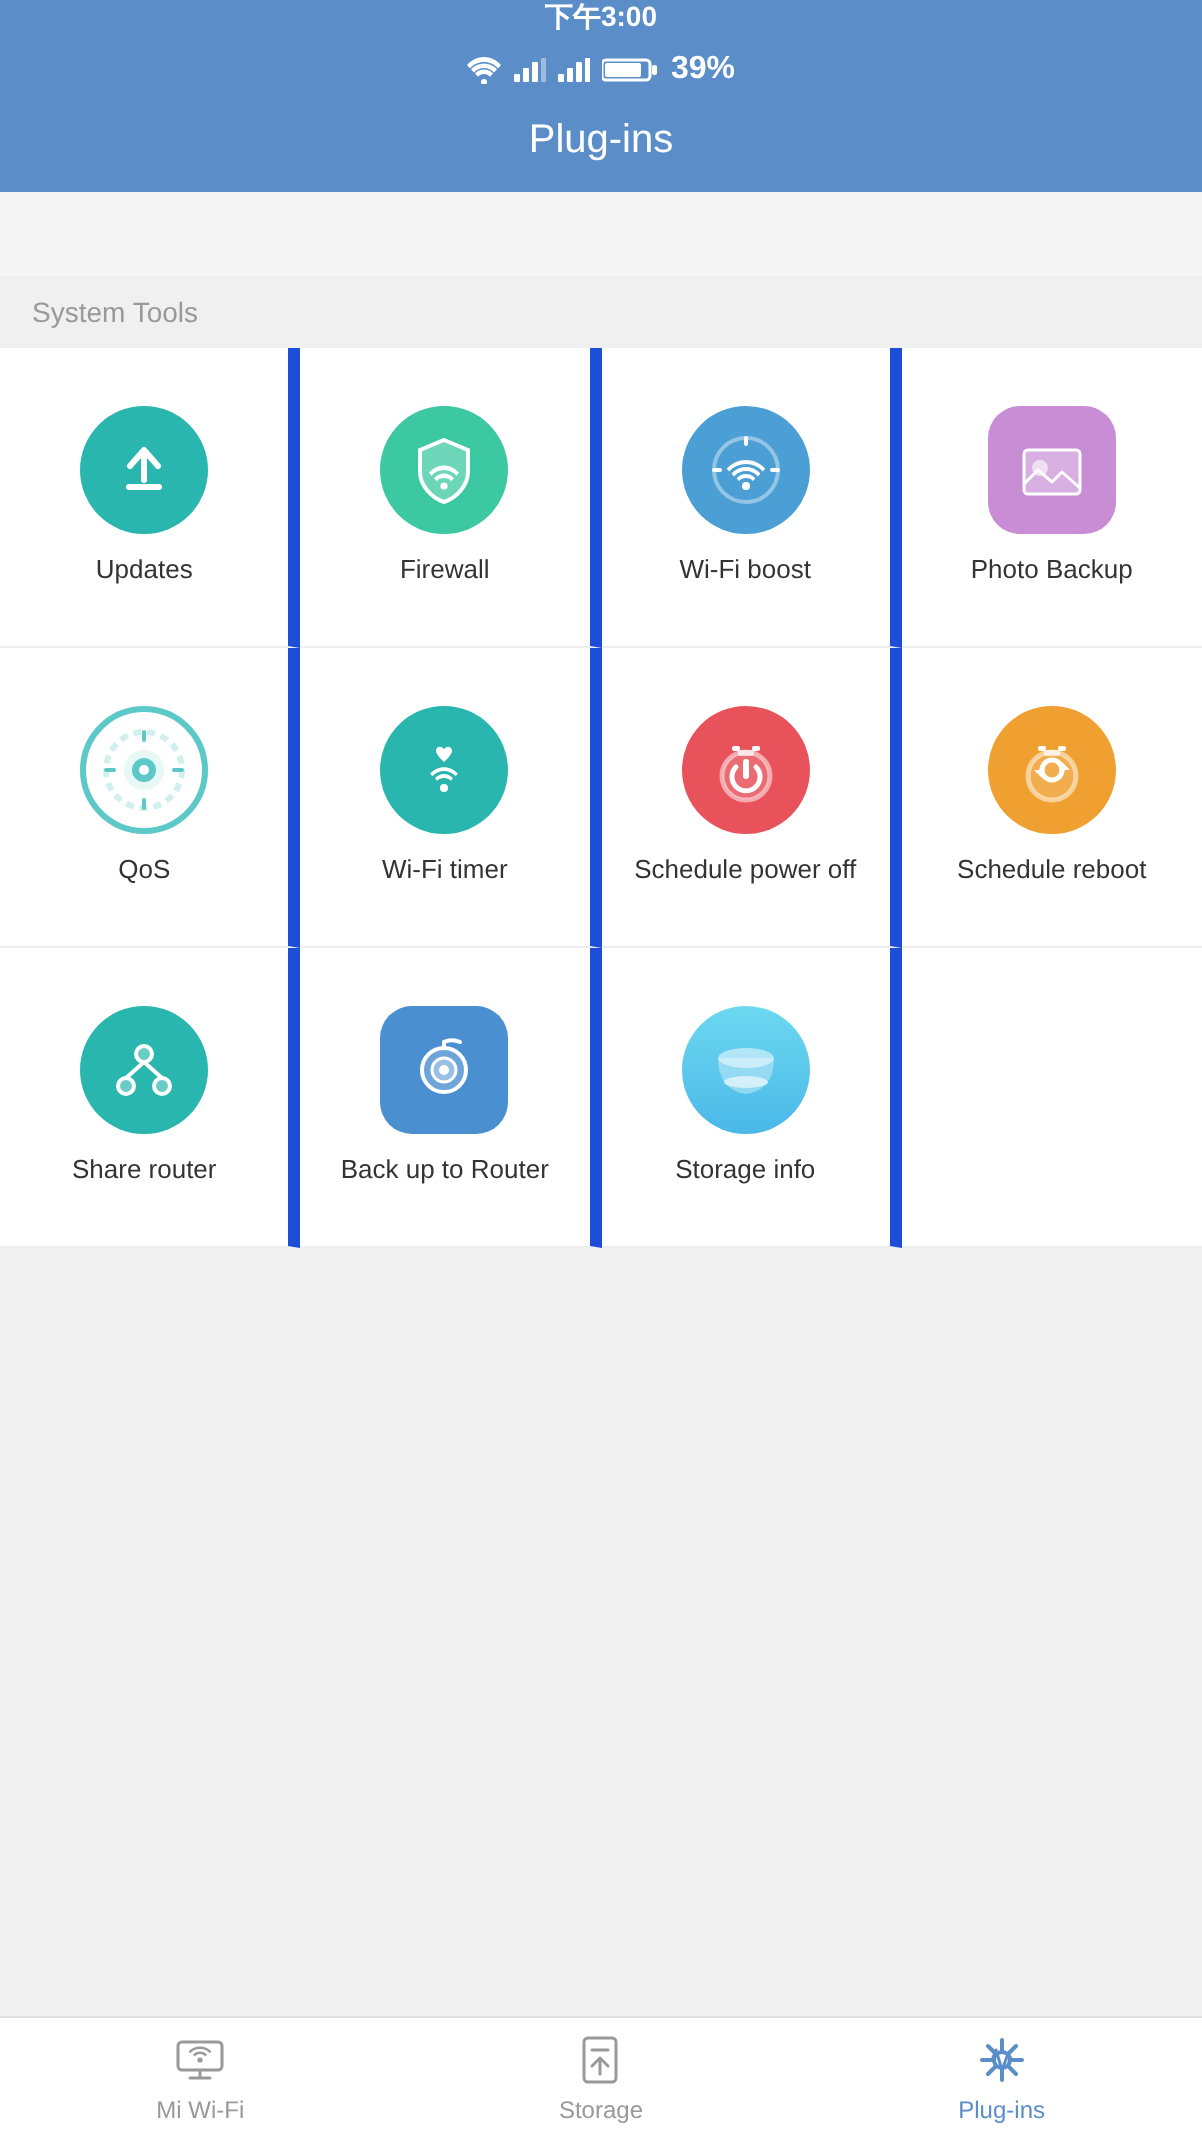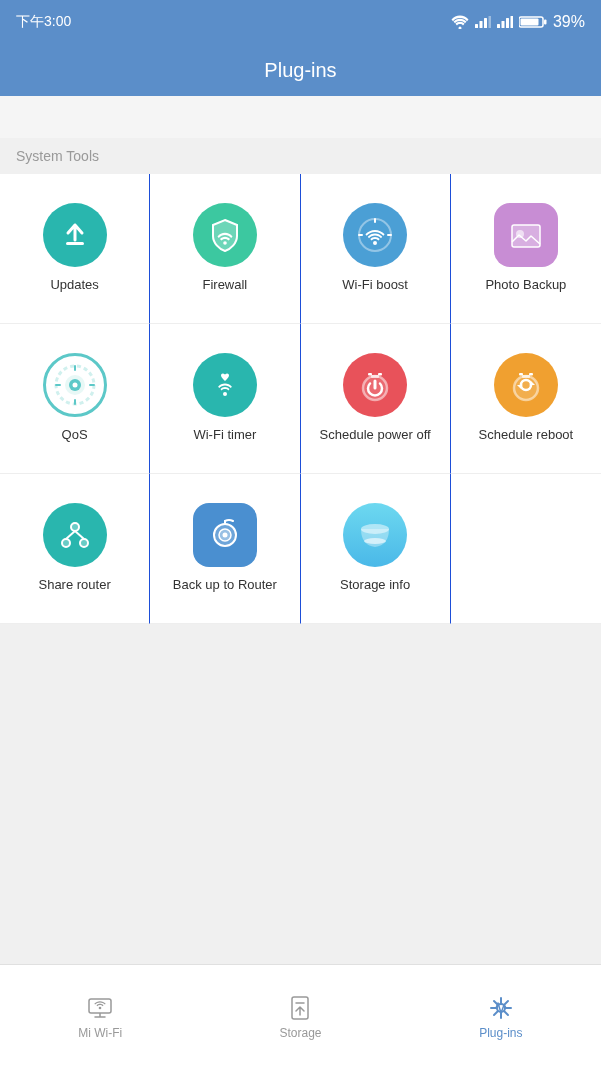--- a/index.html
+++ b/index.html
@@ -14,21 +14,22 @@
     
     .status-bar {
       background: #5b8ec9;
       height: 44px;
       display: flex;
       align-items: center;
       justify-content: space-between;
       padding: 0 16px;
       color: white;
       font-size: 14px;
-      font-weight: 400;
+      font-weight: 700;
+      flex-direction: column;
     }
     .status-right {
       display: flex;
       align-items: center;
       gap: 6px;
       font-size: 16px;
     }
 
     
     .header {
@@ -58,21 +59,21 @@
       background: white;
       display: grid;
       grid-template-columns: repeat(4, 1fr);
     }
     .grid-item {
       display: flex;
       flex-direction: column;
       align-items: center;
       justify-content: center;
       padding: 20px 8px;
-      border-right: 1px solid #1d4ed8;
+      border-right: 6px solid #1d4ed8;
       border-bottom: 1px solid #eee;
       cursor: pointer;
       gap: 10px;
       min-height: 150px;
     }
     .grid-item:nth-child(4n) {
       border-right: none;
     }
     .grid-item-label {
       font-size: 13px;
@@ -107,21 +108,21 @@
 
     
     svg { display: block; }
 
     
     .bottom-nav {
       position: absolute;
       bottom: 0;
       left: 0;
       width: 601px;
-      height: 104px;
+      height: 60px;
       background: white;
       border-top: 1px solid #e0e0e0;
       display: flex;
       align-items: center;
       justify-content: space-around;
     }
     .nav-item {
       display: flex;
       flex-direction: column;
       align-items: center;

